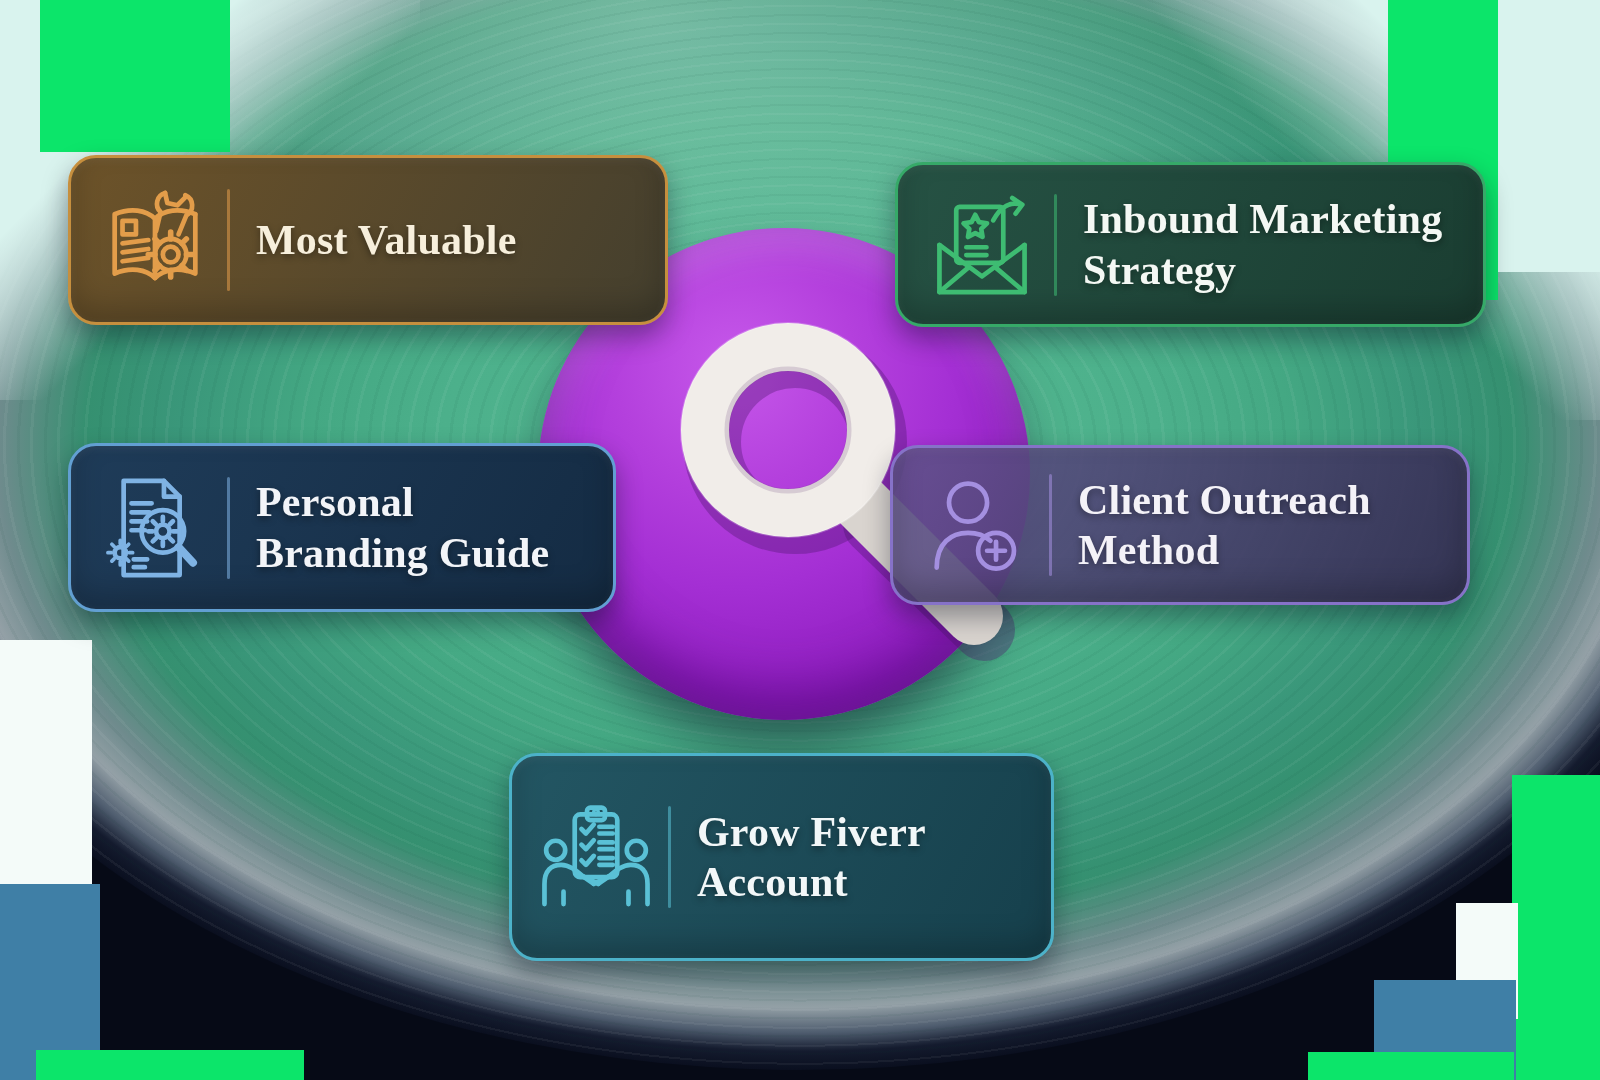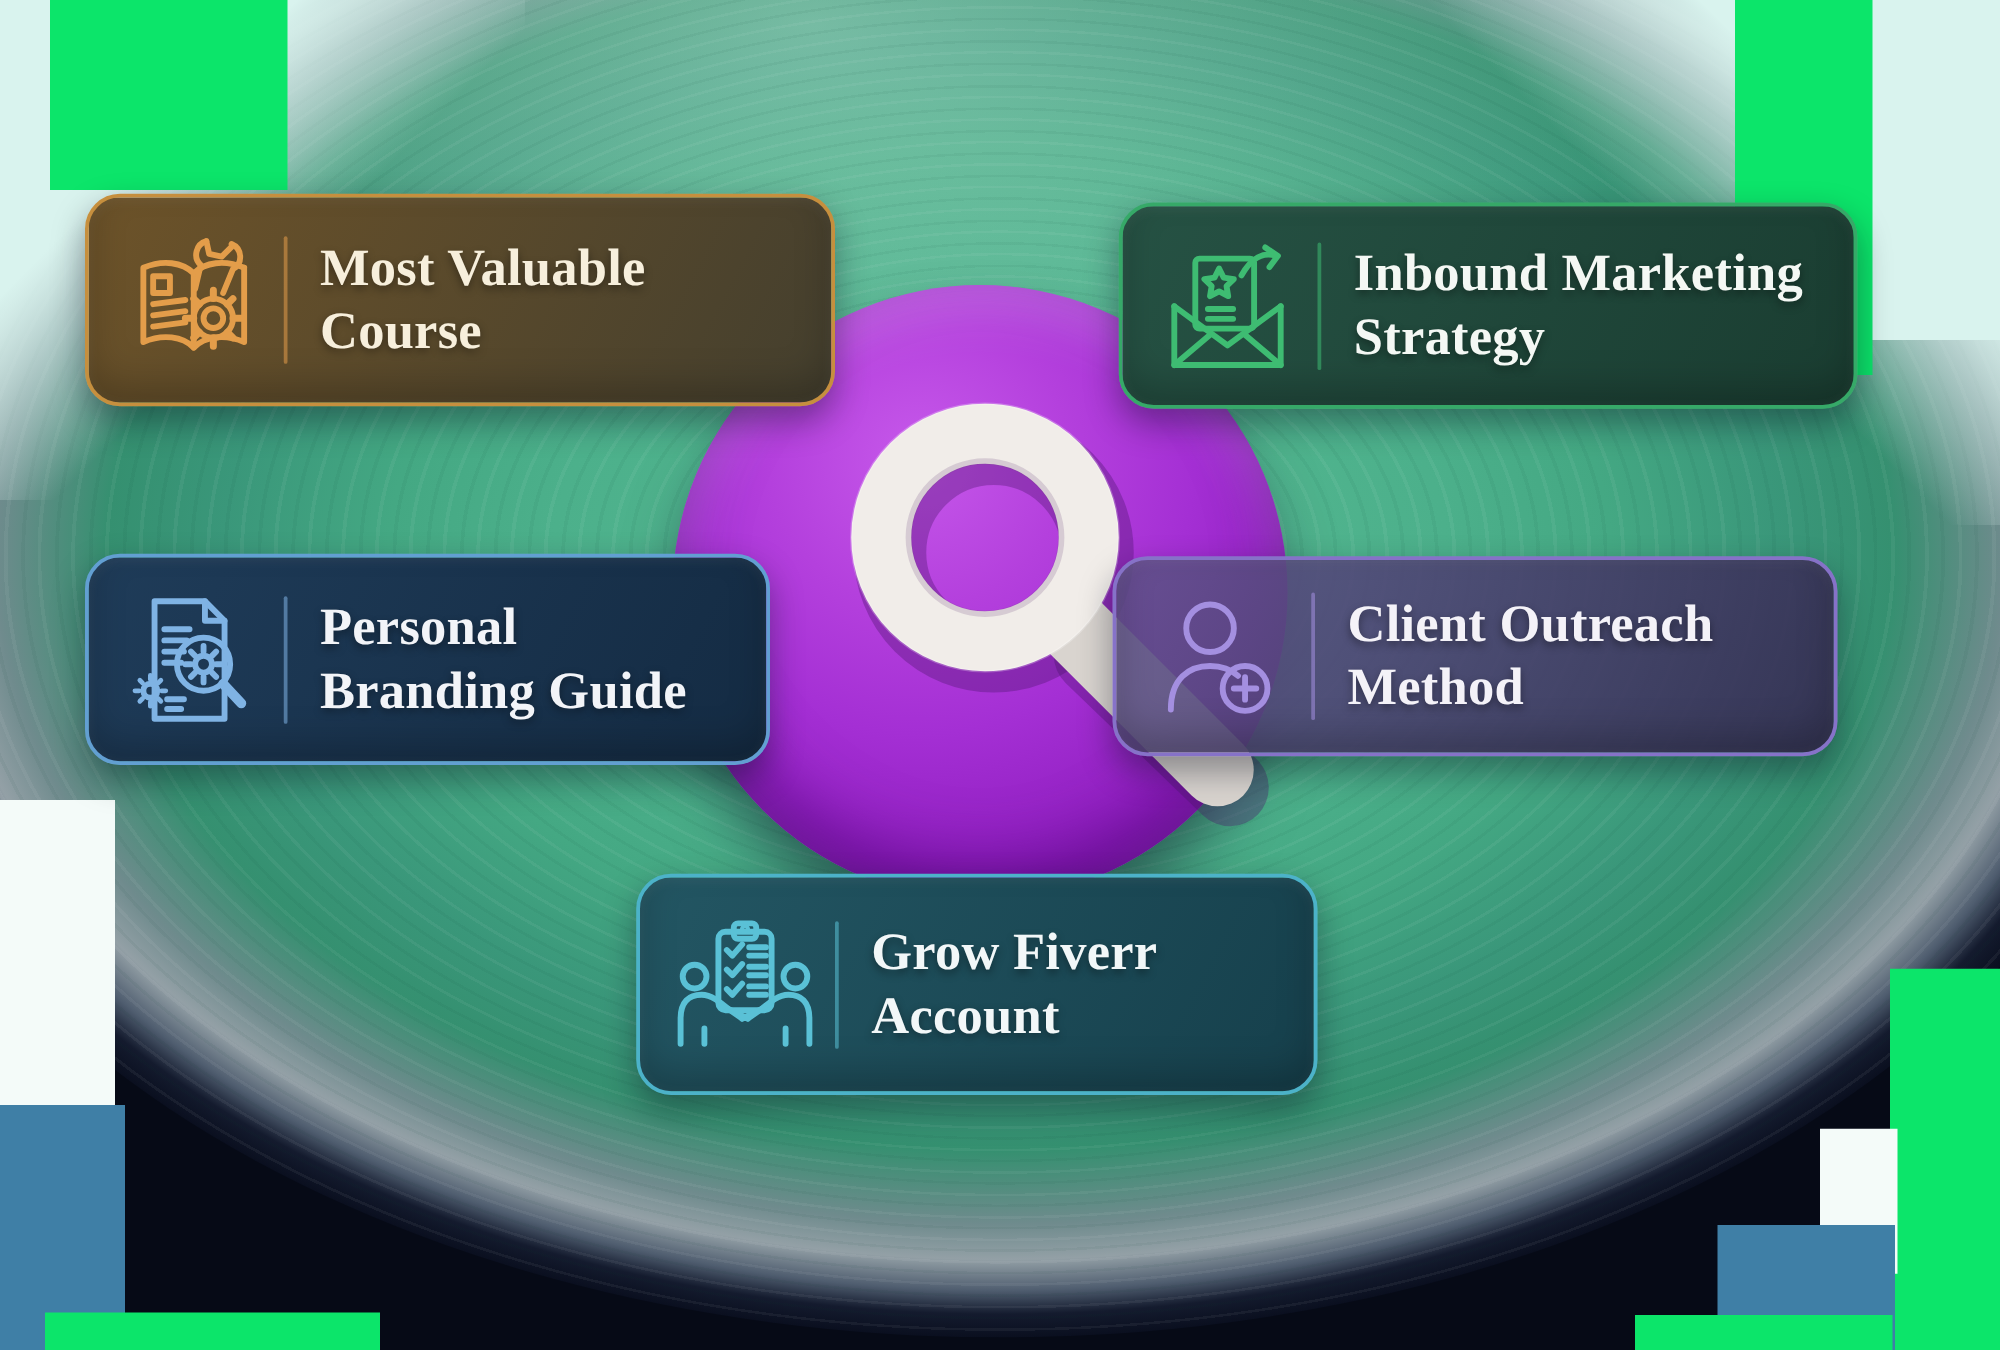--- a/index.html
+++ b/index.html
@@ -60,21 +60,21 @@
     border-radius:28px;border:3px solid var(--border,#888);
     background:linear-gradient(118deg, var(--bg1,#333), var(--bg2,#222));
     box-shadow:0 12px 26px rgba(8,14,28,.38),
       inset 0 -14px 30px rgba(0,0,0,.22), inset 0 2px 10px rgba(255,255,255,.07);
     padding:0 22px 0 26px;box-sizing:border-box;
   }
   .card--1{left:68px;top:155px;width:600px;height:170px;}
   .card--2{left:895px;top:162px;width:591px;height:165px;}
   .card--3{left:68px;top:443px;width:548px;height:169px;}
   .card--4{left:890px;top:445px;width:580px;height:160px;}
-  .card--5{left:509px;top:699px;width:545px;height:177px;}
+  .card--5{left:509px;top:753px;width:545px;height:208px;}
   .icon-wrap{width:116px;height:116px;flex:0 0 auto;color:var(--accent,#fff);
     display:flex;align-items:center;justify-content:center;}
   .icon-wrap svg{width:112px;height:112px;fill:none;stroke:currentColor;
     stroke-width:4.2;stroke-linecap:round;stroke-linejoin:round;}
   .divider{width:3px;height:102px;border-radius:2px;background:var(--accent,#fff);
     opacity:.55;margin:0 26px 0 14px;flex:0 0 auto;}
   .label{color:var(--text,#f6f6f4);font-weight:700;font-size:42px;line-height:1.2;
     letter-spacing:.2px;text-shadow:0 3px 7px rgba(0,0,0,.38);}
   .label div{white-space:nowrap;}
 </style>
@@ -121,21 +121,20 @@
         <path d="M77 10 a10 10 0 0 1 1 18 L71 45"></path>
         <path d="M59 8 l2 9 9 2 7 -7"></path>
         <circle cx="64" cy="63" r="7"></circle>
         <circle cx="64" cy="63" r="14"></circle>
         <path d="M78 63 h6 M64 77 v6 M50 63 h-6 M64 49 v-6 M74 73 l4 4 M54 73 l-4 4 M54 53 l-4 -4 M74 53 l4 -4" stroke-width="5"></path>
       </svg>
     </div>
     <div class="divider"></div>
     <div class="label">
       <div>Most Valuable</div>
-      <div>Course</div>
     </div>
   </div>
 
   <div class="card card--2" style="--accent: #3ebc72; --border: #36a968; --bg1: #265244; --bg2: #1a3d31; --text: #f4f8f4;">
     <div class="icon-wrap">
       <svg viewBox="0 0 100 100">
         <rect x="27" y="16" width="42" height="50" rx="3"></rect>
         <path d="M44 23 l3.3 6.6 7.2 1 -5.2 5 1.2 7.2 -6.5 -3.4 -6.5 3.4 1.2 -7.2 -5.2 -5 7.2 -1 Z"></path>
         <path d="M36 52 h18 M36 59 h18"></path>
         <path d="M12 50 L12 92 L88 92 L88 50"></path>

